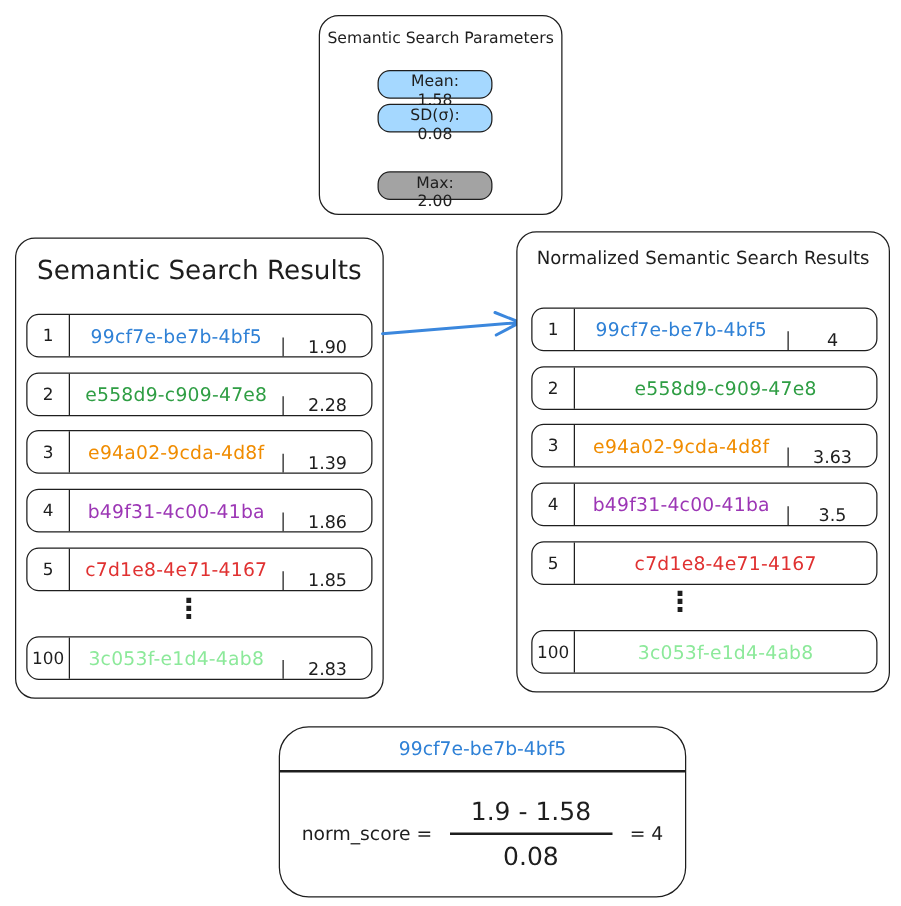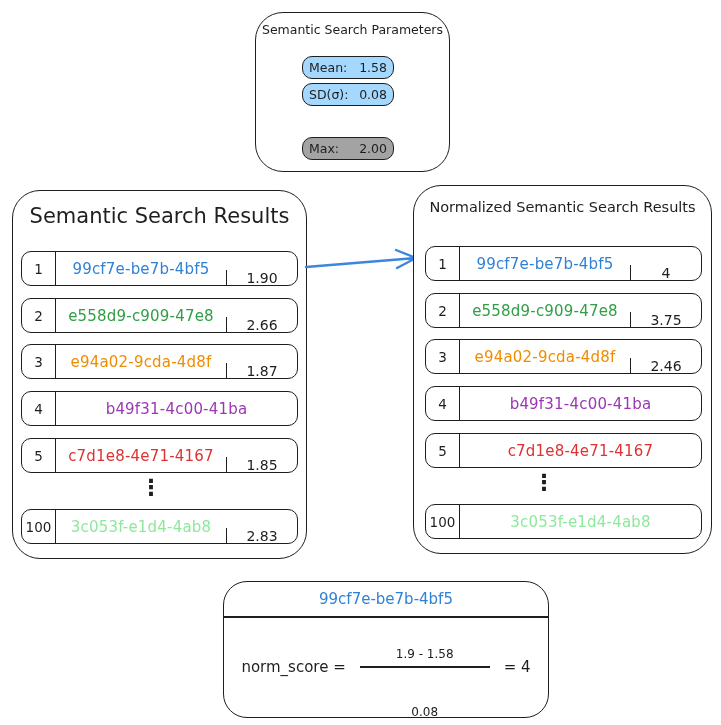--- a/index.html
+++ b/index.html
@@ -2,21 +2,21 @@
 <html><head>
 <meta charset="utf-8">
 <style>
   html,body { margin:0; padding:0; background:#ffffff; }
   .canvas {
     position:relative; width:721px; height:725px; background:#ffffff;
     font-family:"DejaVu Sans", sans-serif; color:#1e1e1e; overflow:hidden;
   }
   .box {
     position:absolute; background:#ffffff;
-    border:1.8px solid #1e1e1e; border-radius:28px;
+    border:1.8px solid #1e1e1e; border-radius:16px;
   }
   .box-title {
     position:absolute; left:0; right:0; text-align:center;
     font-size:21px; white-space:nowrap;
   }
   .row {
     position:absolute; height:35px; background:#ffffff;
     border:1.7px solid #1e1e1e; border-radius:10px;
     display:flex; align-items:stretch; box-sizing:border-box;
   }
@@ -33,36 +33,36 @@
     display:flex; align-items:center; justify-content:center; font-size:14px;margin-top:18px;
   }
   .dots {
     position:absolute; font-size:22px; font-weight:bold; line-height:1;
     text-align:center;
   }
   .pill {
     position:absolute; left:46px; width:92px; height:23px; box-sizing:border-box;
     border:1.6px solid #1e1e1e; border-radius:10px;
     display:flex; align-items:center; justify-content:space-between;
-    padding:0 6px; font-size:12.5px;
+    padding:0 6px; font-size:12.5px;flex-direction:column;
   }
   .formula-header {
     position:absolute; left:0; right:0; top:0; height:34px;
     border-bottom:2px solid #1e1e1e;
     display:flex; align-items:center; justify-content:center;
     font-size:15px;
   }
   .formula-body {
     position:absolute; left:0; right:0; top:34px; bottom:0;
     display:flex; align-items:center; justify-content:center; gap:14px;
     font-size:15px;
   }
   .fraction { display:flex; flex-direction:column; align-items:center; }
   .frac-bar { width:130px; height:2px; background:#1e1e1e; margin:5px 0; }
-  .frac-num, .frac-den { font-size:12px;margin-top:32px; }
+  .frac-num, .frac-den { font-size:20px; }
   svg.arrow { position:absolute; overflow:visible; }
 </style>
 </head>
 <body>
 
 <div class="canvas">
 
   <div class="box" style="left:255px; top:12px; width:193px; height:158px;">
     <div class="box-title" style="top:9px; font-size:12.5px;">Semantic Search Parameters</div>
 
@@ -84,30 +84,31 @@
     <div class="box-title" style="top:13px;">Semantic Search Results</div>
 
     <div class="row" style="left:8px; width:277px; top:60px;">
       <div class="rank">1</div>
       <div class="uuid" style="color: rgb(47, 129, 214);">99cf7e-be7b-4bf5</div>
       <div class="score">1.90</div>
     </div>
     <div class="row" style="left:8px; width:277px; top:107px;">
       <div class="rank">2</div>
       <div class="uuid" style="color: rgb(47, 158, 68);">e558d9-c909-47e8</div>
-      <div class="score">2.66</div>
+      <div class="score">2.28</div>
     </div>
     <div class="row" style="left:8px; width:277px; top:153px;">
       <div class="rank">3</div>
       <div class="uuid" style="color: rgb(240, 140, 0);">e94a02-9cda-4d8f</div>
-      <div class="score">1.87</div>
+      <div class="score">1.39</div>
     </div>
     <div class="row" style="left:8px; width:277px; top:200px;">
       <div class="rank">4</div>
       <div class="uuid" style="color: rgb(156, 54, 181);">b49f31-4c00-41ba</div>
+      <div class="score">1.86</div>
     </div>
     <div class="row" style="left:8px; width:277px; top:247px;">
       <div class="rank">5</div>
       <div class="uuid" style="color: rgb(224, 49, 49);">c7d1e8-4e71-4167</div>
       <div class="score">1.85</div>
     </div>
 
     <div class="dots" style="left:118px; width:40px; top:286px;">⋮</div>
 
     <div class="row" style="left:8px; width:277px; top:318px;">
@@ -125,30 +126,30 @@
     <div class="box-title" style="top:13px; font-size:14.5px;">Normalized Semantic Search Results</div>
 
     <div class="row" style="left:11px; width:277px; top:60px;">
       <div class="rank">1</div>
       <div class="uuid" style="color: rgb(47, 129, 214);">99cf7e-be7b-4bf5</div>
       <div class="score">4</div>
     </div>
     <div class="row" style="left:11px; width:277px; top:107px;">
       <div class="rank">2</div>
       <div class="uuid" style="color: rgb(47, 158, 68);">e558d9-c909-47e8</div>
-      <div class="score">3.75</div>
     </div>
     <div class="row" style="left:11px; width:277px; top:153px;">
       <div class="rank">3</div>
       <div class="uuid" style="color: rgb(240, 140, 0);">e94a02-9cda-4d8f</div>
-      <div class="score">2.46</div>
+      <div class="score">3.63</div>
     </div>
     <div class="row" style="left:11px; width:277px; top:200px;">
       <div class="rank">4</div>
       <div class="uuid" style="color: rgb(156, 54, 181);">b49f31-4c00-41ba</div>
+      <div class="score">3.5</div>
     </div>
     <div class="row" style="left:11px; width:277px; top:247px;">
       <div class="rank">5</div>
       <div class="uuid" style="color: rgb(224, 49, 49);">c7d1e8-4e71-4167</div>
     </div>
 
     <div class="dots" style="left:110px; width:40px; top:286px;">⋮</div>
 
     <div class="row" style="left:11px; width:277px; top:318px;">
       <div class="rank">100</div>

